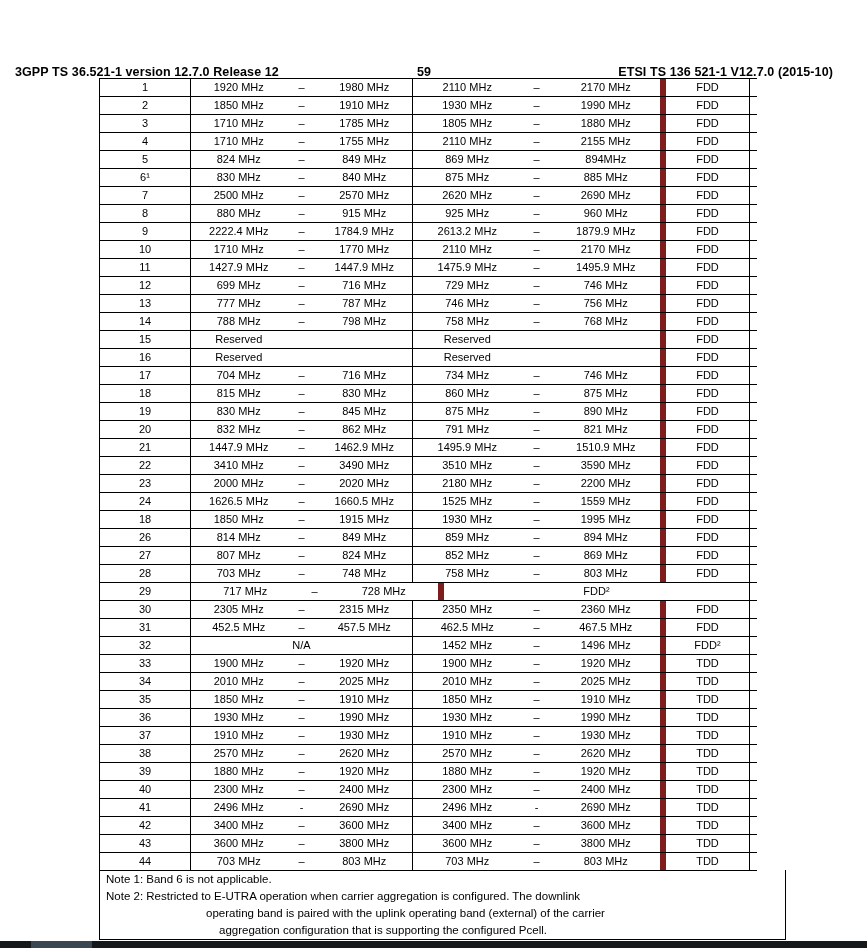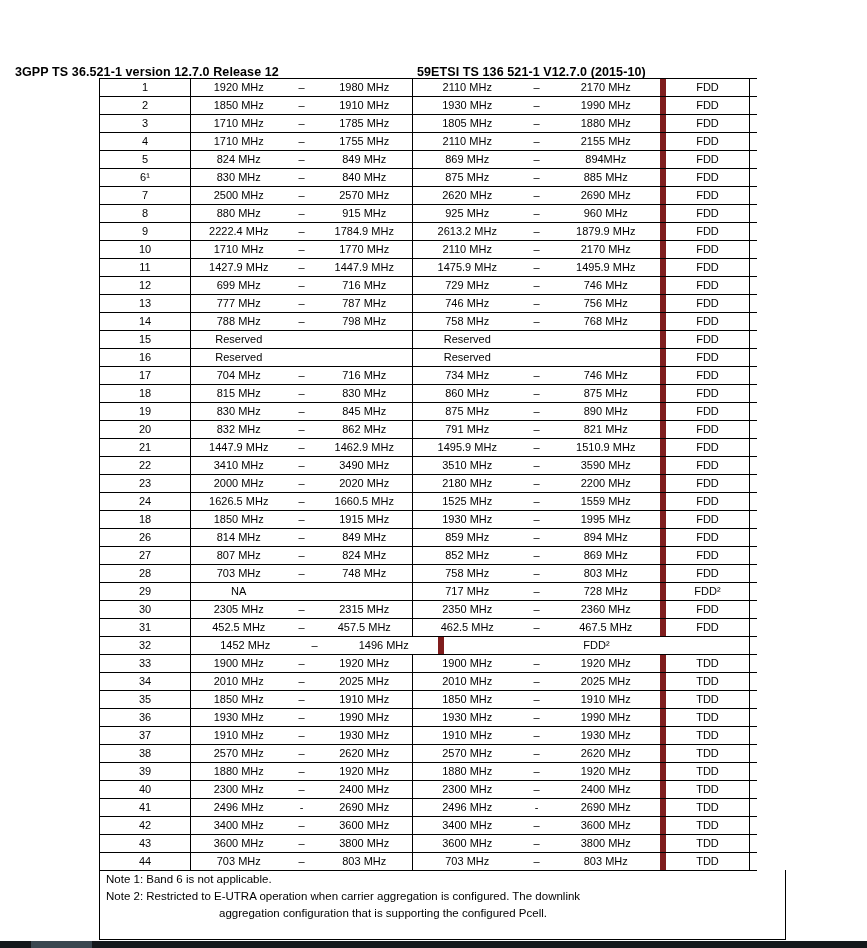--- a/index.html
+++ b/index.html
@@ -9,21 +9,21 @@
     font-family:"Liberation Sans", sans-serif;color:#000;
     position:relative;
   }
   .page-header{
     position:absolute;top:29px;left:15px;right:34px;
     display:grid;grid-template-columns:1fr auto 1fr;align-items:baseline;
     font-size:12.5px;font-weight:bold;letter-spacing:0.1px;margin-top:36px;
   }
   .page-header .hdr-left{text-align:left;}
   .page-header .hdr-page{text-align:right;}
-  .page-header .hdr-right{}
+  .page-header .hdr-right{text-align:right;}
 
   .band-table{
     position:absolute;left:99px;top:78px;width:649px;
     border:1px solid #000;border-bottom:none;
     font-size:11px;line-height:1;
   }
   .band-table::before{ 
     content:"";position:absolute;right:-8px;top:-1px;width:7px;height:1px;background:#000;
   }
   .row{
@@ -457,25 +457,20 @@
       </div>
       <div class="cell dl range">
         <span class="low">758 MHz</span>
         <span class="dash">–</span>
         <span class="high">803 MHz</span>
       </div>
       <div class="cell duplex">FDD</div>
     </div>
     <div class="row">
       <div class="cell band">29</div>
-      <div class="cell ul range">
-        <span class="low">NA</span>
-        <span class="dash"></span>
-        <span class="high"></span>
-      </div>
       <div class="cell dl range">
         <span class="low">717 MHz</span>
         <span class="dash">–</span>
         <span class="high">728 MHz</span>
       </div>
       <div class="cell duplex">FDD²</div>
     </div>
     <div class="row">
       <div class="cell band">30</div>
       <div class="cell ul range">
@@ -499,20 +494,23 @@
       </div>
       <div class="cell dl range">
         <span class="low">462.5 MHz</span>
         <span class="dash">–</span>
         <span class="high">467.5 MHz</span>
       </div>
       <div class="cell duplex">FDD</div>
     </div>
     <div class="row">
       <div class="cell band">32</div>
+      <div class="cell ul range">
+        <span class="full">N/A</span>
+      </div>
       <div class="cell dl range">
         <span class="low">1452 MHz</span>
         <span class="dash">–</span>
         <span class="high">1496 MHz</span>
       </div>
       <div class="cell duplex">FDD²</div>
     </div>
     <div class="row">
       <div class="cell band">33</div>
       <div class="cell ul range">
@@ -679,18 +677,19 @@
         <span class="dash">–</span>
         <span class="high">803 MHz</span>
       </div>
       <div class="cell duplex">TDD</div>
     </div>
   </div>
 
 <div class="notes-box" id="notes-box">
     <div class="note-line">Note 1: Band 6 is not applicable.</div>
     <div class="note-line">Note 2: Restricted to E-UTRA operation when carrier aggregation is configured. The downlink</div>
+    <div class="note-line" style="padding-left: 106px;">operating band is paired with the uplink operating band (external) of the carrier</div>
     <div class="note-line" style="padding-left: 119px;">aggregation configuration that is supporting the configured Pcell.</div>
   </div>
 
 <div class="bottom-bar" style="background: rgb(20, 24, 27);">
   <div class="bottom-bar-segment" style="background: rgb(58, 71, 80);"></div>
 </div>
 
 </body></html>

